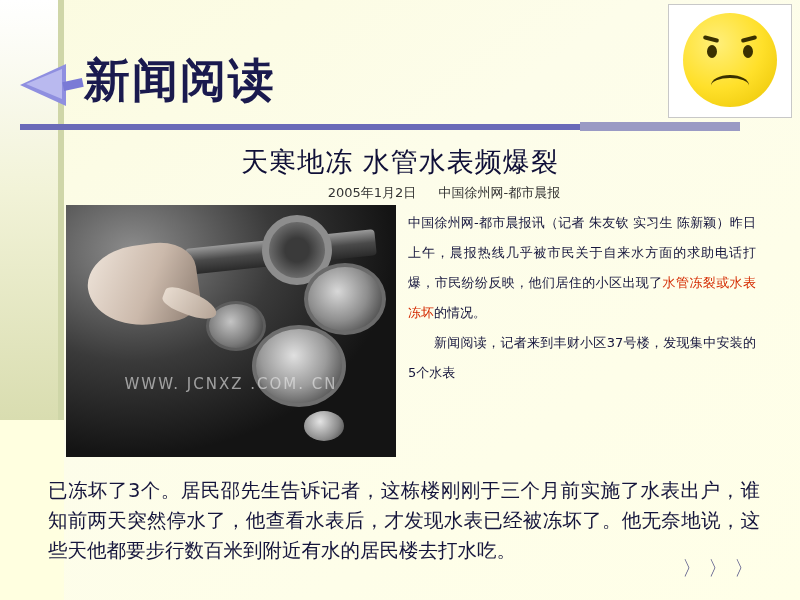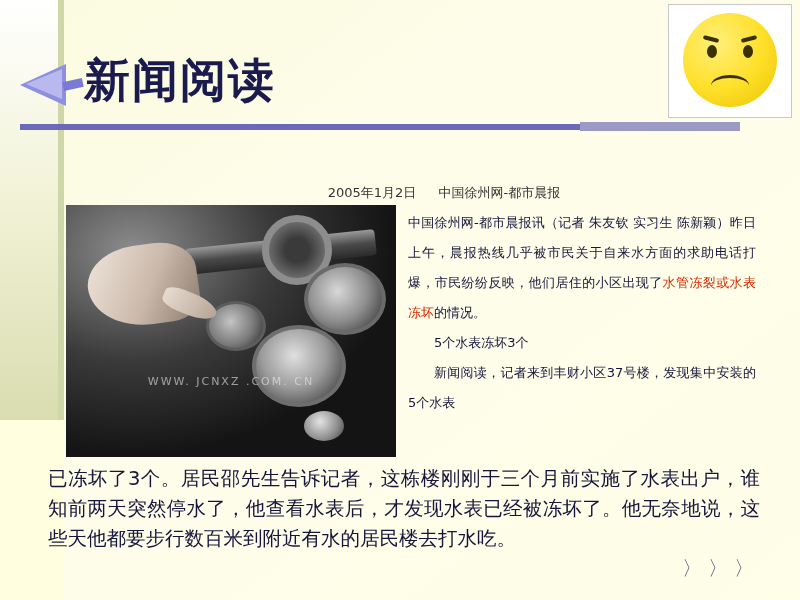--- a/index.html
+++ b/index.html
@@ -289,21 +289,21 @@
     border-radius: 40% 60% 60% 40%;
     transform: rotate(22deg);
   }
   .photo .watermark {
     position: absolute;
     left: 0;
     top: 170px;
     width: 330px;
     text-align: center;
     color: rgba(230,230,230,0.62);
-    font-size: 11px;
+    font-size: 15px;
     letter-spacing: 2px;
     font-family: "DejaVu Sans", sans-serif;
   }
   
   .body-right {
     position: absolute;
     left: 408px;
     top: 208px;
     width: 348px;
     font-size: 13px;
@@ -315,21 +315,21 @@
   .body-right .hl {
     color: #d42a00;
   }
   .body-right .indent {
     display: block;
     text-indent: 2em;
   }
   .body-bottom {
     position: absolute;
     left: 48px;
-    top: 464px;
+    top: 476px;
     width: 712px;
     font-size: 19.5px;
     line-height: 30px;
     color: #15153c;
     font-family: "DejaVu Sans", sans-serif;
     text-align: justify;
   }
   .chevrons {
     position: absolute;
     right: 40px;
@@ -363,20 +363,21 @@
   <div class="smiley-box">
     <div class="smiley">
       <div class="brow l"></div>
       <div class="brow r"></div>
       <div class="eye l"></div>
       <div class="eye r"></div>
       <div class="mouth"></div>
     </div>
   </div>
 
+  <div class="article-title">天寒地冻 水管水表频爆裂</div>
   <div class="article-byline">
     <span>2005年1月2日</span>
     <span class="byline-sep"></span>
     <span>中国徐州网-都市晨报</span>
   </div>
 
   <div class="photo">
     <div class="p-bg"></div>
     <div class="pipe"></div>
     <div class="valve"></div>
@@ -384,21 +385,20 @@
     <div class="meter1"></div>
     <div class="meter2"></div>
     <div class="cap"></div>
     <div class="hand"></div>
     <div class="finger"></div>
     <div class="watermark">WWW. JCNXZ .COM. CN</div>
   </div>
 
   <div class="body-right">
     <span>中国徐州网-都市晨报讯（记者 朱友钦 实习生 陈新颖）昨日上午，晨报热线几乎被市民关于自来水方面的求助电话打爆，市民纷纷反映，他们居住的小区出现了</span><span class="hl">水管冻裂或水表冻坏</span><span>的情况。</span>
-    <span class="indent">5个水表冻坏3个</span>
     <span class="indent">新闻阅读，记者来到丰财小区37号楼，发现集中安装的5个水表</span>
   </div>
 
   <div class="body-bottom">已冻坏了3个。居民邵先生告诉记者，这栋楼刚刚于三个月前实施了水表出户，谁知前两天突然停水了，他查看水表后，才发现水表已经被冻坏了。他无奈地说，这些天他都要步行数百米到附近有水的居民楼去打水吃。</div>
 
   <div class="chevrons">〉〉〉</div>
 
 </div>
 
 </body></html>

